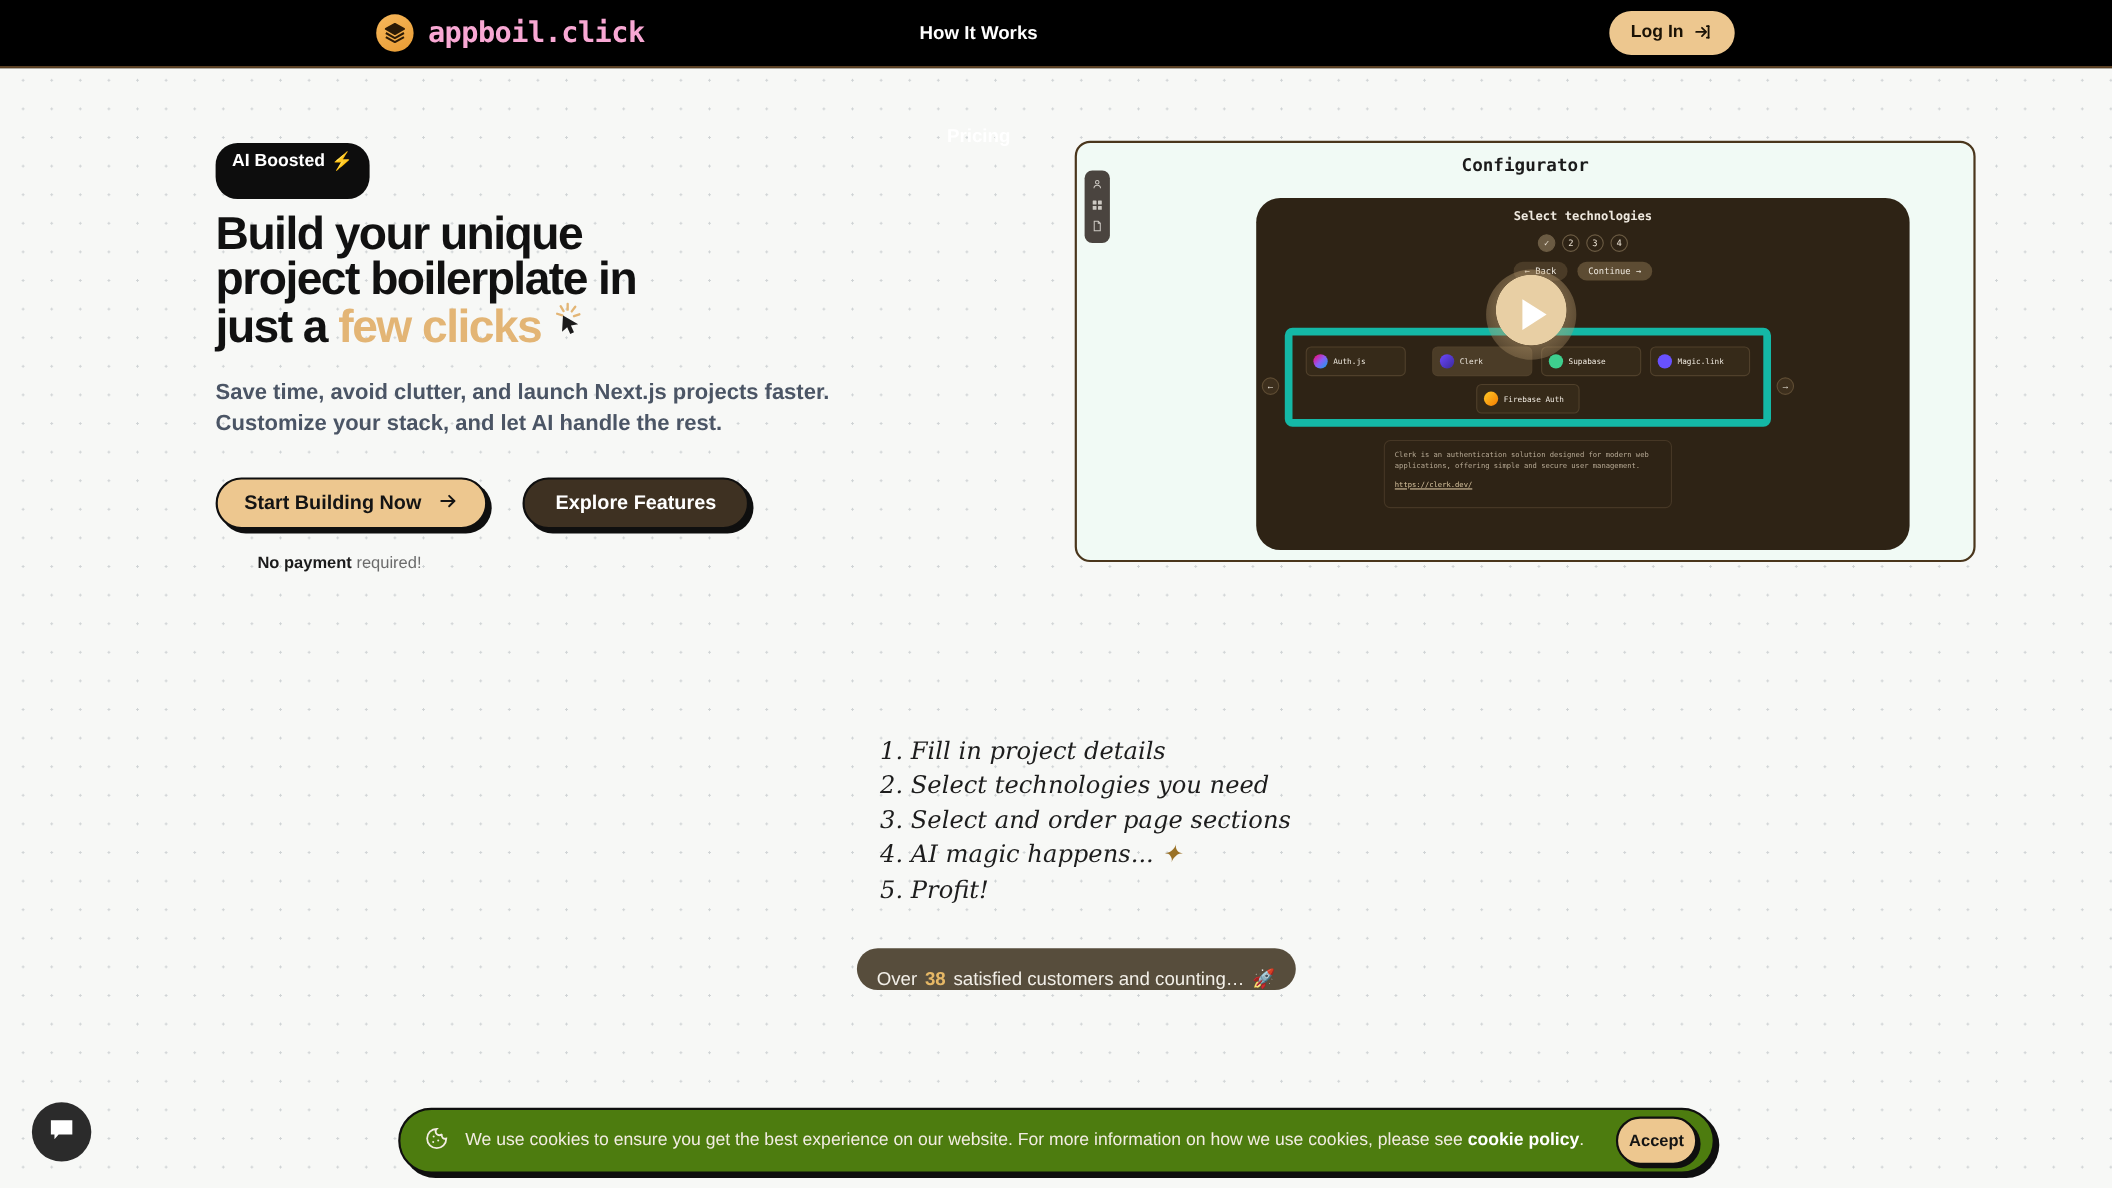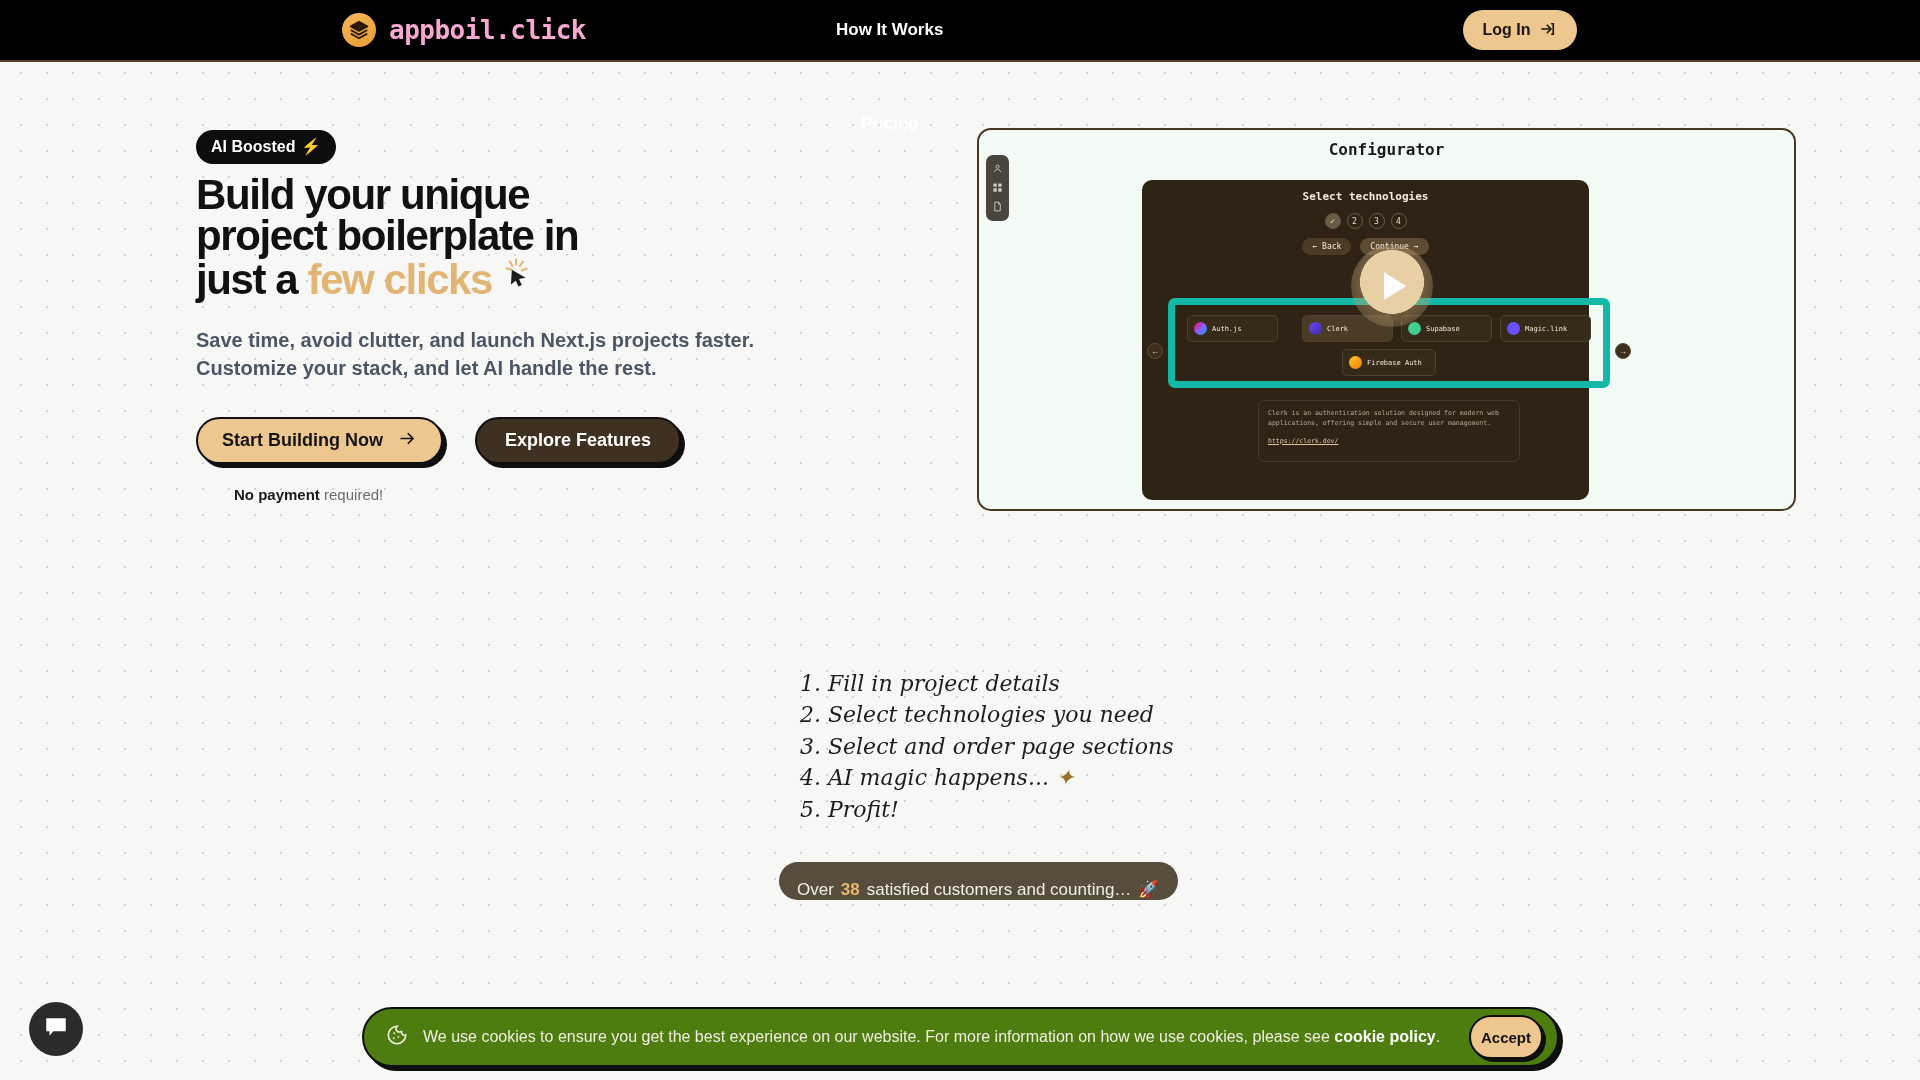--- a/index.html
+++ b/index.html
@@ -57,21 +57,21 @@
     cursor: pointer;
   }
   .login-btn-label {
     font-size: 16px; font-weight: 700; color: #1a1205;
   }
   
   .hero-left { position: absolute; left: 196px; top: 130px; width: 690px; }
   .ai-badge {
     display: inline-flex; align-items: center; gap: 6px;
     background: #0d0d0d; color: #ffffff;
-    border-radius: 20px; padding: 7px 15px 8px 15px;
+    border-radius: 20px; padding: 7px 15px 24px 15px;
     font-size: 16px; font-weight: 700;
   }
   .bolt { font-size: 16px; color: #ffd429; }
   .headline {
     margin-top: 11px;
     font-size: 42px; line-height: 0.97; font-weight: 800;
     color: #111111; letter-spacing: -1.4px;
     font-stretch: condensed;
   }
   .headline .accent { color: #e3b575; }
@@ -115,22 +115,22 @@
   .panel-sidebar {
     position: absolute; left: 7px; top: 25px;
     width: 23px; height: 66px;
     background: #4a443f; border-radius: 7px;
     display: flex; flex-direction: column; align-items: center;
     justify-content: space-around; padding: 5px 0;
   }
   .panel-sidebar .sb-ico { opacity: .85; }
   .configurator {
     position: absolute; left: 163px; top: 50px;
-    width: 447px; height: 320px;
-    background: #2e2315; border-radius: 10px;
+    width: 594px; height: 320px;
+    background: #2e2315; border-radius: 22px;
     padding-top: 10px;
   }
   .conf-title {
     text-align: center; font-family: "DejaVu Sans Mono", monospace;
     font-size: 11px; font-weight: 700; color: #efe9df;
   }
   .steps { margin-top: 10px; display: flex; justify-content: center; gap: 6px; }
   .step {
     width: 16px; height: 16px; border-radius: 50%;
     font-family: "DejaVu Sans Mono", monospace;

